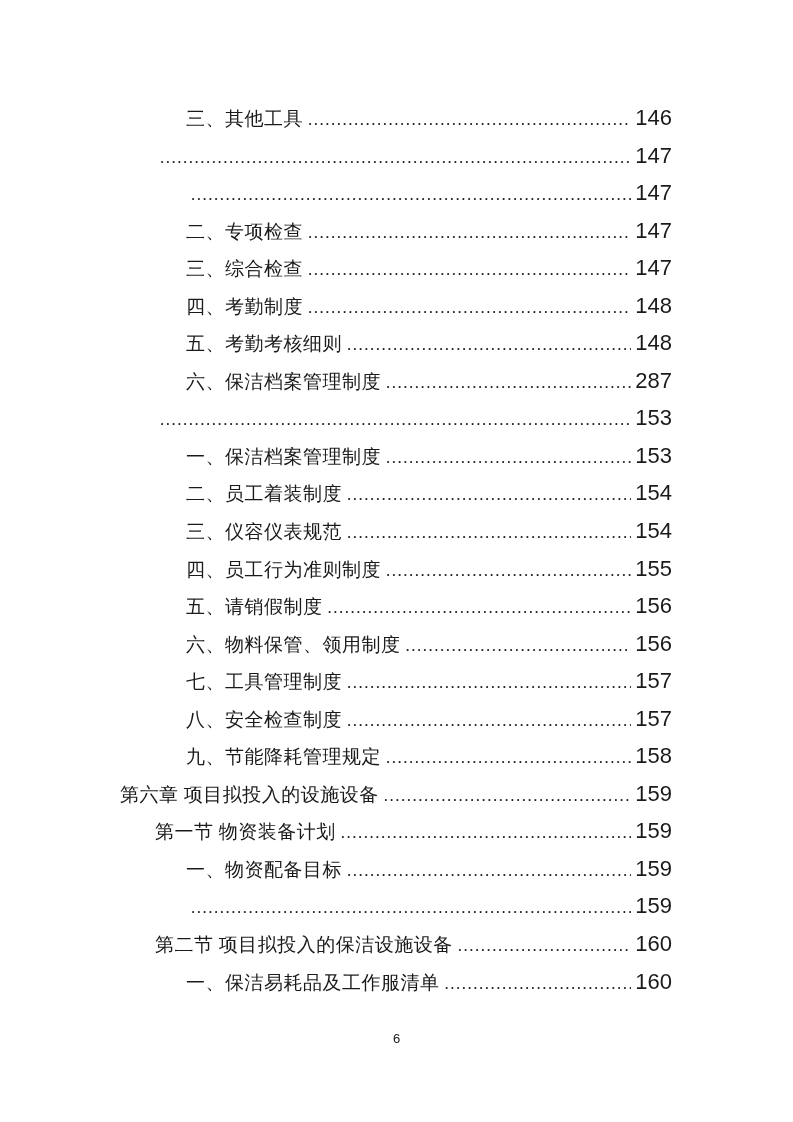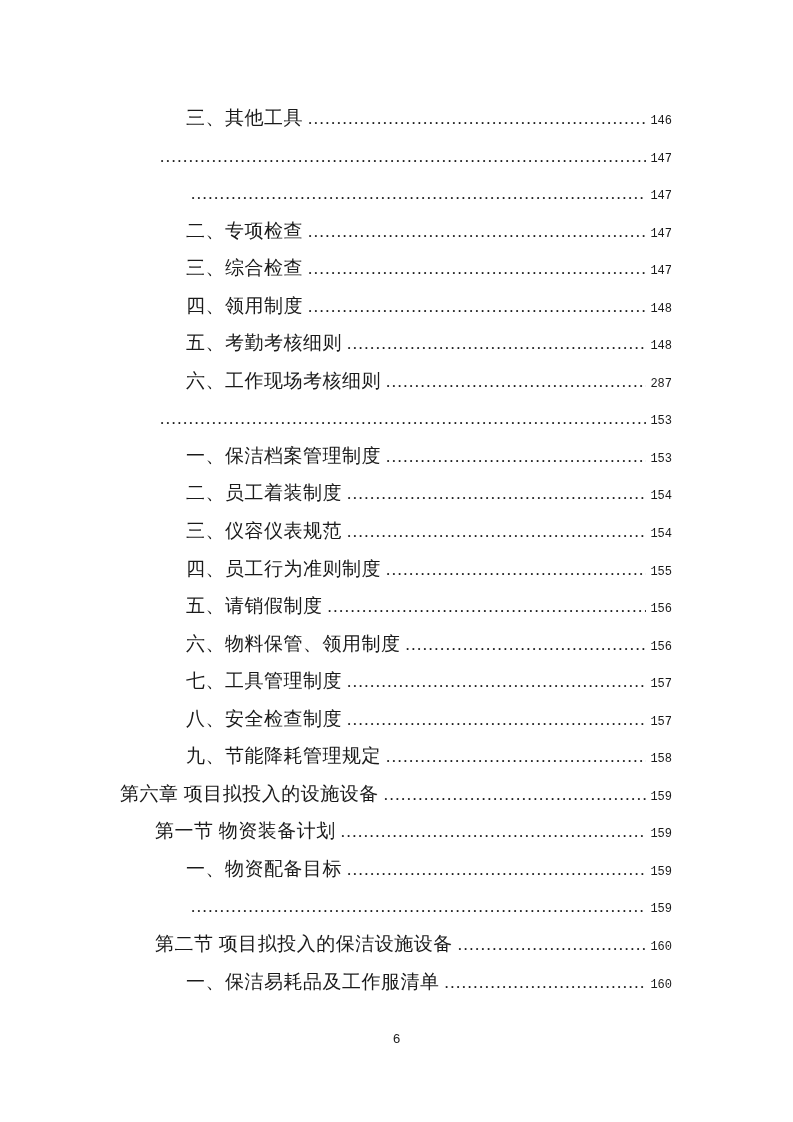--- a/index.html
+++ b/index.html
@@ -44,22 +44,22 @@
     min-width: 0;
   }
   .dots::after {
     content: "..........................................................................................................................................................";
     letter-spacing: 1.5px;
     font-size: 17px;
     color: #1a1a1a;
   }
   .toc-page {
     flex: 0 0 auto;
-    font-family: Liberation Mono, monospace;
-    font-size: 12px;
+    font-family: Liberation Sans, sans-serif;
+    font-size: 22px;
     color: #1a1a1a;
   }
   .footer {
     position: absolute;
     left: 0;
     top: 1031px;
     width: 100%;
     text-align: center;
     font-family: "Liberation Sans", sans-serif;
     font-size: 13px;
@@ -88,31 +88,31 @@
         <span class="toc-label">二、专项检查</span>
         <span class="dots"></span>
         <span class="toc-page">147</span>
       </div>
       <div class="toc-row level2">
         <span class="toc-label">三、综合检查</span>
         <span class="dots"></span>
         <span class="toc-page">147</span>
       </div>
       <div class="toc-row level2">
-        <span class="toc-label">四、领用制度</span>
+        <span class="toc-label">四、考勤制度</span>
         <span class="dots"></span>
         <span class="toc-page">148</span>
       </div>
       <div class="toc-row level2">
         <span class="toc-label">五、考勤考核细则</span>
         <span class="dots"></span>
         <span class="toc-page">148</span>
       </div>
       <div class="toc-row level2">
-        <span class="toc-label">六、工作现场考核细则</span>
+        <span class="toc-label">六、保洁档案管理制度</span>
         <span class="dots"></span>
         <span class="toc-page">287</span>
       </div>
       <div class="toc-row level1">
         <span class="dots"></span>
         <span class="toc-page">153</span>
       </div>
       <div class="toc-row level2">
         <span class="toc-label">一、保洁档案管理制度</span>
         <span class="dots"></span>

